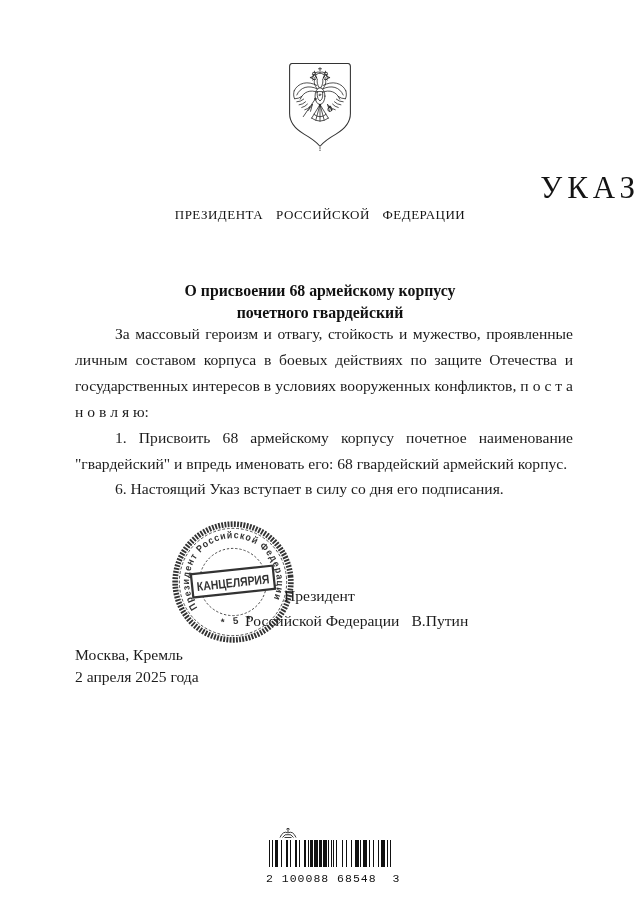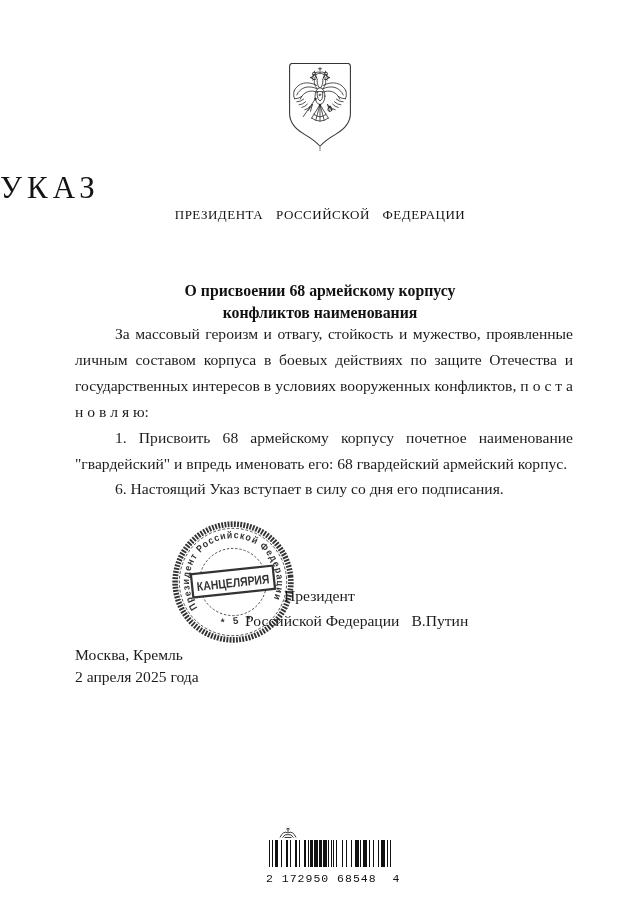--- a/index.html
+++ b/index.html
@@ -8,21 +8,21 @@
     width:640px;height:905px;
     background:#ffffff;
     font-family:"Liberation Serif","DejaVu Serif",serif;
     color:#1f1f1f;
     overflow:hidden;
     margin:0 auto;
   }
   .coat-of-arms{position:absolute;left:282px;top:60px;}
   .doc-type{
     position:absolute;left:0;top:170px;width:640px;
-    text-align:left;font-size:31px;letter-spacing:5px;
+    text-align:right;font-size:31px;letter-spacing:5px;
     color:#141414;
   }
   .issuer{
     position:absolute;left:0;top:207px;width:640px;
     text-align:center;font-size:13px;letter-spacing:.5px;word-spacing:9px;
     color:#141414;
   }
   .subject{
     position:absolute;left:70px;top:280px;width:500px;
     text-align:center;font-weight:bold;font-size:15.8px;line-height:22px;
@@ -108,21 +108,21 @@
       <use href="#halfE" xlink:href="#halfE" transform="translate(100 0) scale(-1 1)"></use>
     </g>
   </svg>
 
   <div class="doc-type">УКАЗ</div>
 
   <div class="issuer">ПРЕЗИДЕНТА РОССИЙСКОЙ ФЕДЕРАЦИИ</div>
 
   <div class="subject">
     <div>О присвоении 68 армейскому корпусу</div>
-    <div>конфликтов наименования</div>
+    <div>почетного гвардейский</div>
   </div>
 
   <div class="body-text">
     <p>За массовый героизм и отвагу, стойкость и мужество, проявленные личным составом корпуса в боевых действиях по защите Отечества и государственных интересов в условиях вооруженных конфликтов, п о с т а н о в л я ю:</p>
     <p>1. Присвоить 68 армейскому корпусу почетное наименование "гвардейский" и впредь именовать его: 68 гвардейский армейский корпус.</p>
     <p>6. Настоящий Указ вступает в силу со дня его подписания.</p>
   </div>
 
   <div class="signature">
     <div class="sig-line1">Президент</div>
@@ -185,16 +185,16 @@
         <rect x="86.04" y="0" width="3.85" height="27" fill="#111"></rect>
         <rect x="91.18" y="0" width="1.28" height="27" fill="#111"></rect>
         <rect x="93.75" y="0" width="3.85" height="27" fill="#111"></rect>
         <rect x="100.17" y="0" width="1.28" height="27" fill="#111"></rect>
         <rect x="104.02" y="0" width="1.28" height="27" fill="#111"></rect>
         <rect x="109.16" y="0" width="1.28" height="27" fill="#111"></rect>
         <rect x="111.73" y="0" width="3.85" height="27" fill="#111"></rect>
         <rect x="118.15" y="0" width="1.28" height="27" fill="#111"></rect>
         <rect x="120.72" y="0" width="1.28" height="27" fill="#111"></rect>
       </svg>
-    <div class="bc-digits">2 172950 68548  4</div>
+    <div class="bc-digits">2 100088 68548  3</div>
   </div>
 
 </div>
 
 </body></html>

